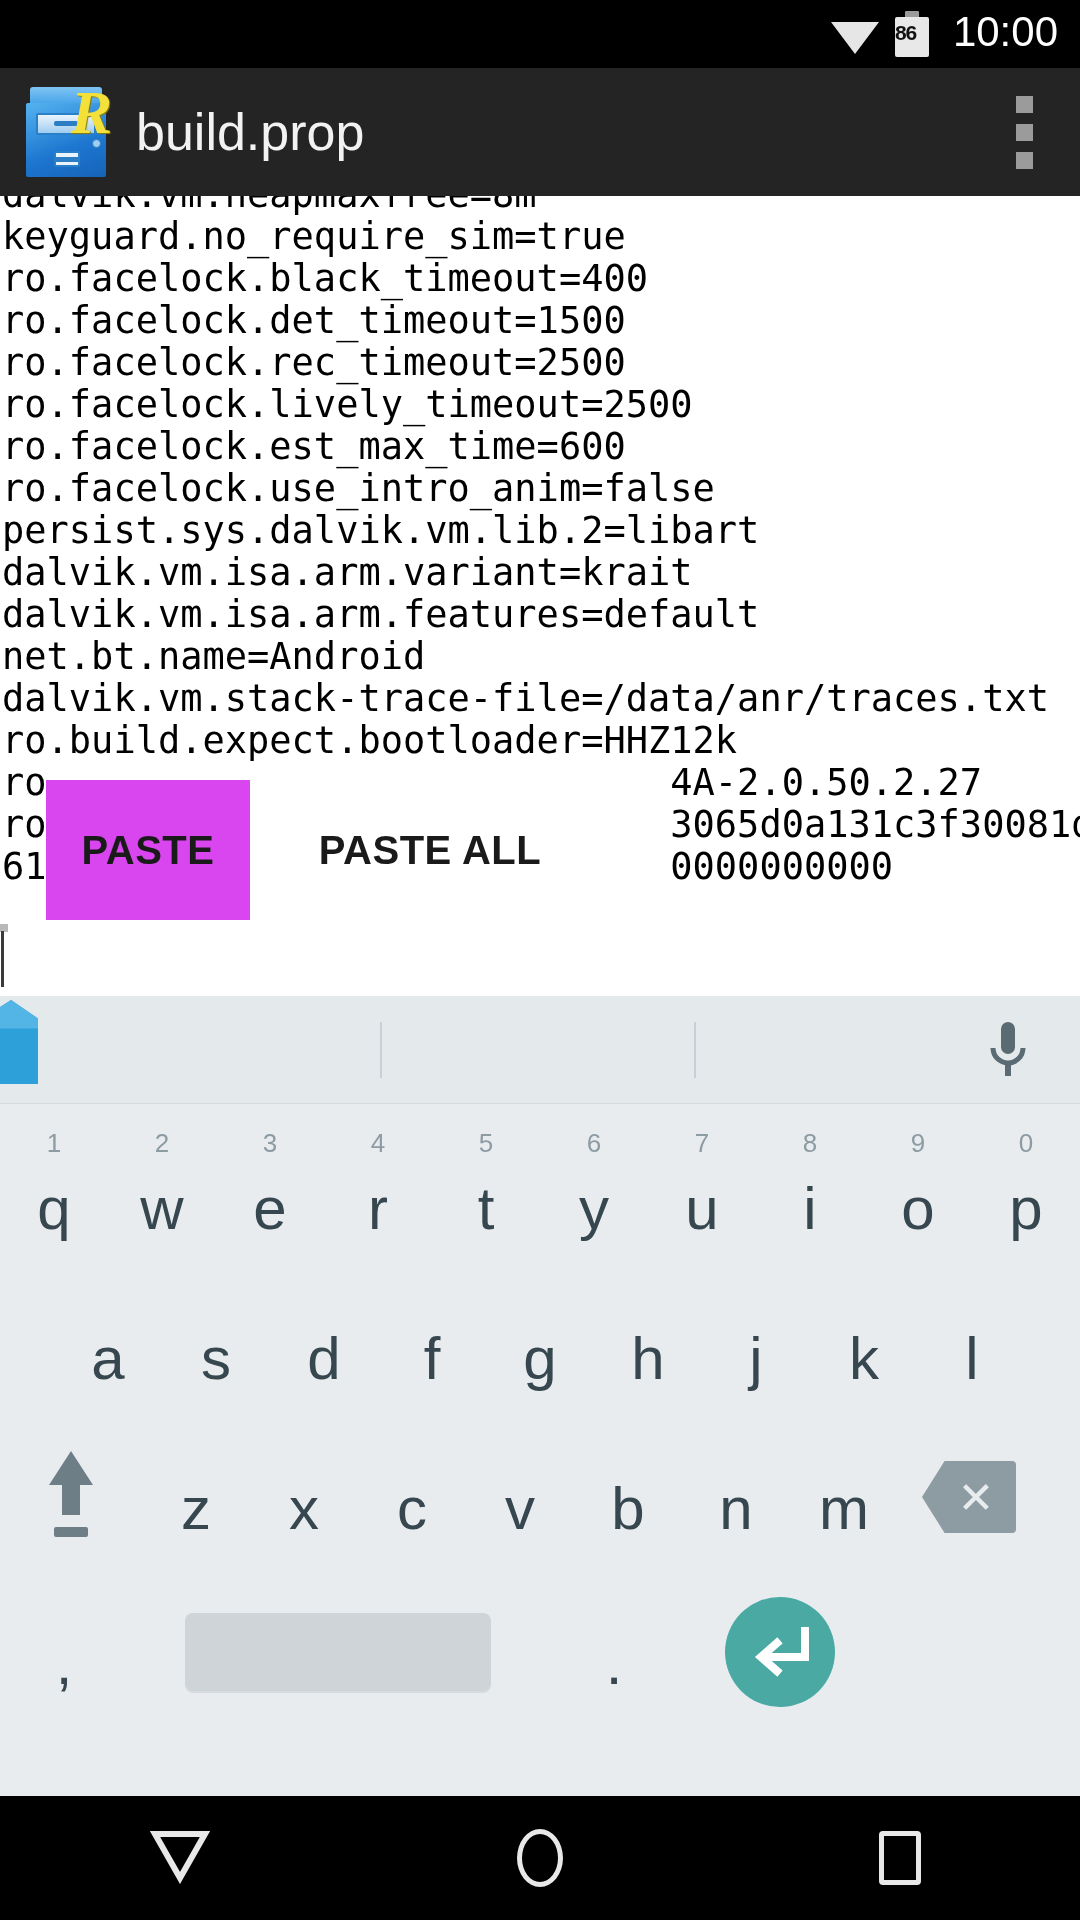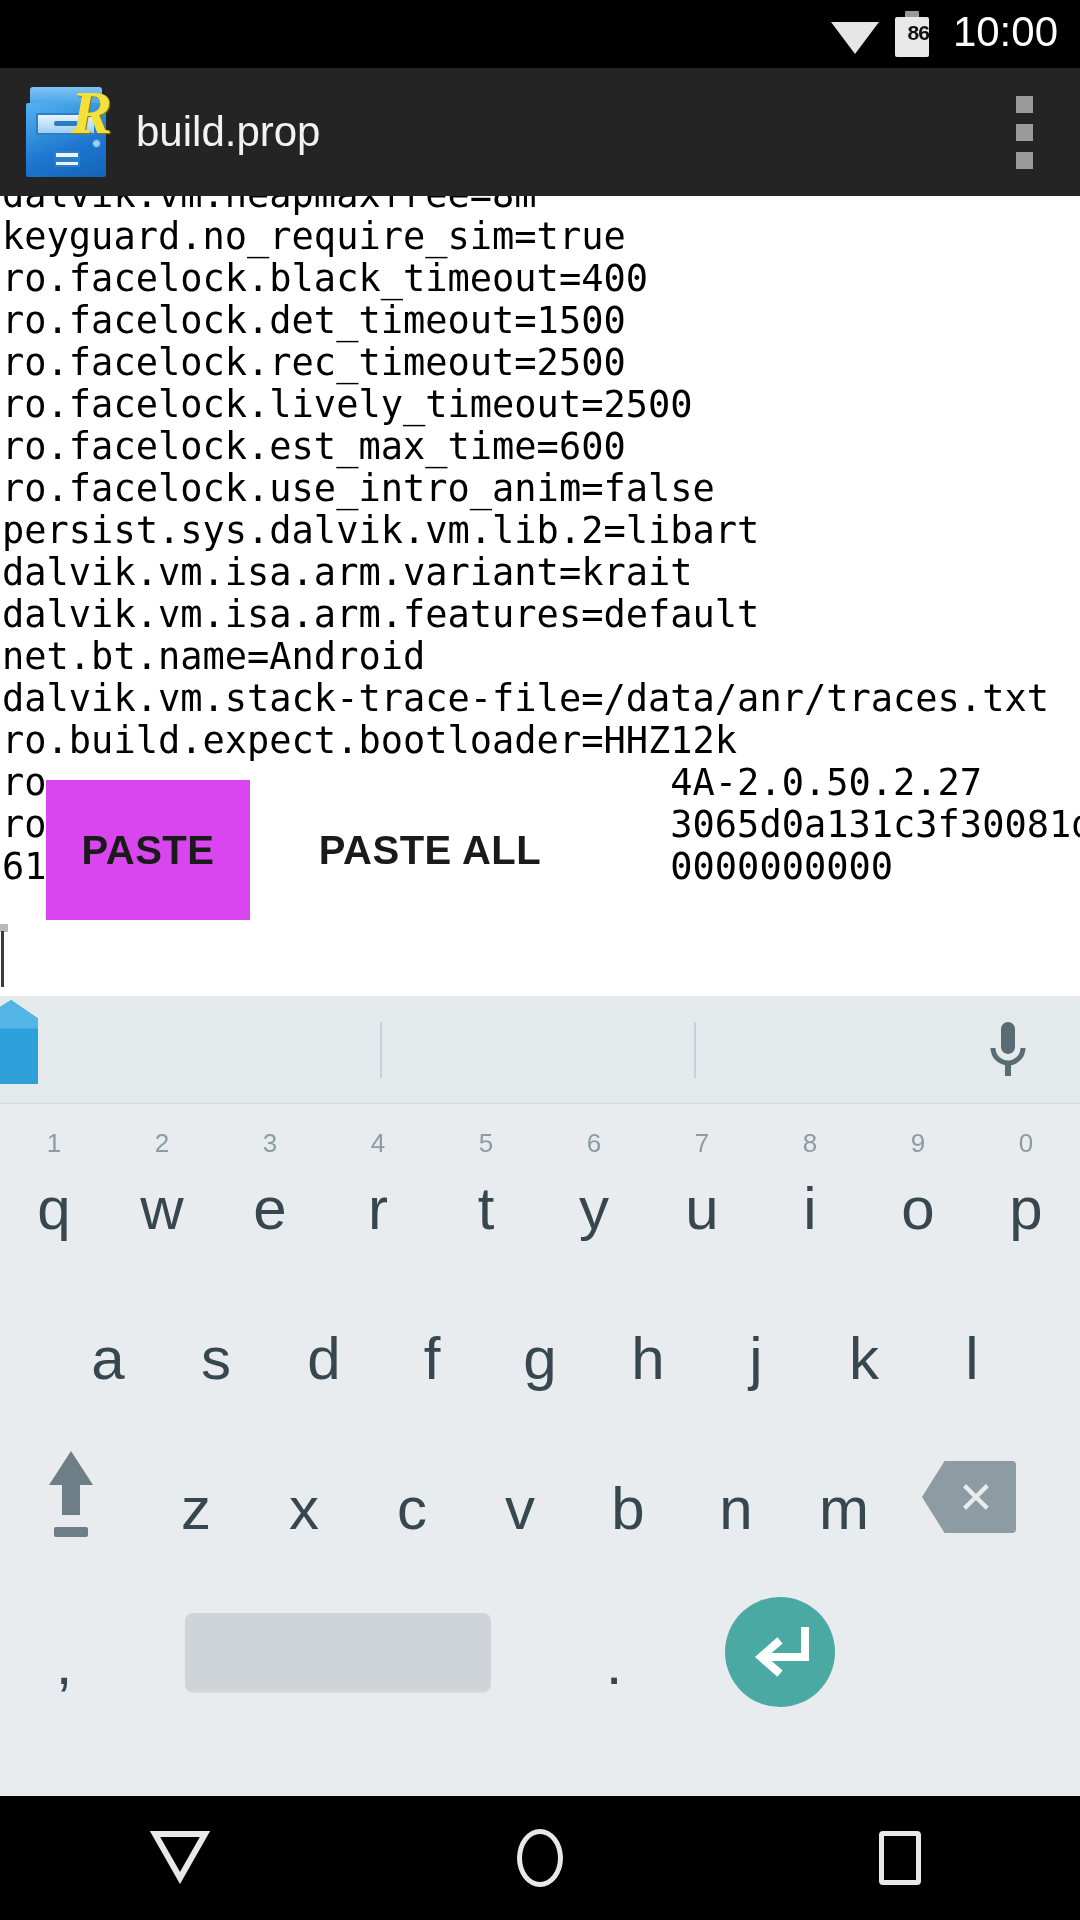--- a/index.html
+++ b/index.html
@@ -20,21 +20,21 @@
   .batt-ico { width:34px; height:46px; position:relative; }
   .batt-body {
     position:absolute; left:0; top:6px; width:34px; height:40px;
     background:#e8e8e8; border-radius:2px;
   }
   .batt-cap {
     position:absolute; left:10px; top:0; width:14px; height:8px;
     background:#9a9a9a; border-radius:1px 1px 0 0;
   }
   .batt-num {
-    position:absolute; left:0; top:10px; width:34px; text-align:right;
+    position:absolute; left:0; top:10px; width:34px; text-align:left;
     font-size:21px; font-weight:bold; color:#111;
     font-family:"Liberation Sans", sans-serif; letter-spacing:-1px;
   }
   #status-time {
     color:#fff; font-size:42px; font-weight:400; letter-spacing:0px;
     margin-left:10px; line-height:1; position:relative; top:-2px;
   }
 
   
   #app-bar {
@@ -76,21 +76,21 @@
   .cab-dot {
     position:absolute; right:9px; top:56px; width:9px; height:9px;
     border-radius:50%; background:#9fd0f2; border:1px solid #2b7ec4;
   }
   .cab-r {
     position:absolute; right:-2px; top:-2px; font-size:62px; font-weight:bold;
     font-style:italic; color:#f3e03a; font-family:"Liberation Serif", serif;
     text-shadow:1px 1px 1px #8a7a00; line-height:1;
   }
   #app-title {
-    color:#f2f2f2; font-size:42px; font-weight:400; letter-spacing:0px;
+    color:#f2f2f2; font-size:52px; font-weight:400; letter-spacing:0px;
     flex:1;
   }
   #overflow-menu {
     width:64px; height:90px; display:flex; flex-direction:column;
     align-items:center; justify-content:center; gap:11px; flex:none;
   }
   #overflow-menu i { display:block; width:17px; height:17px; background:#9b9b9b; }
 
   
   #editor {

